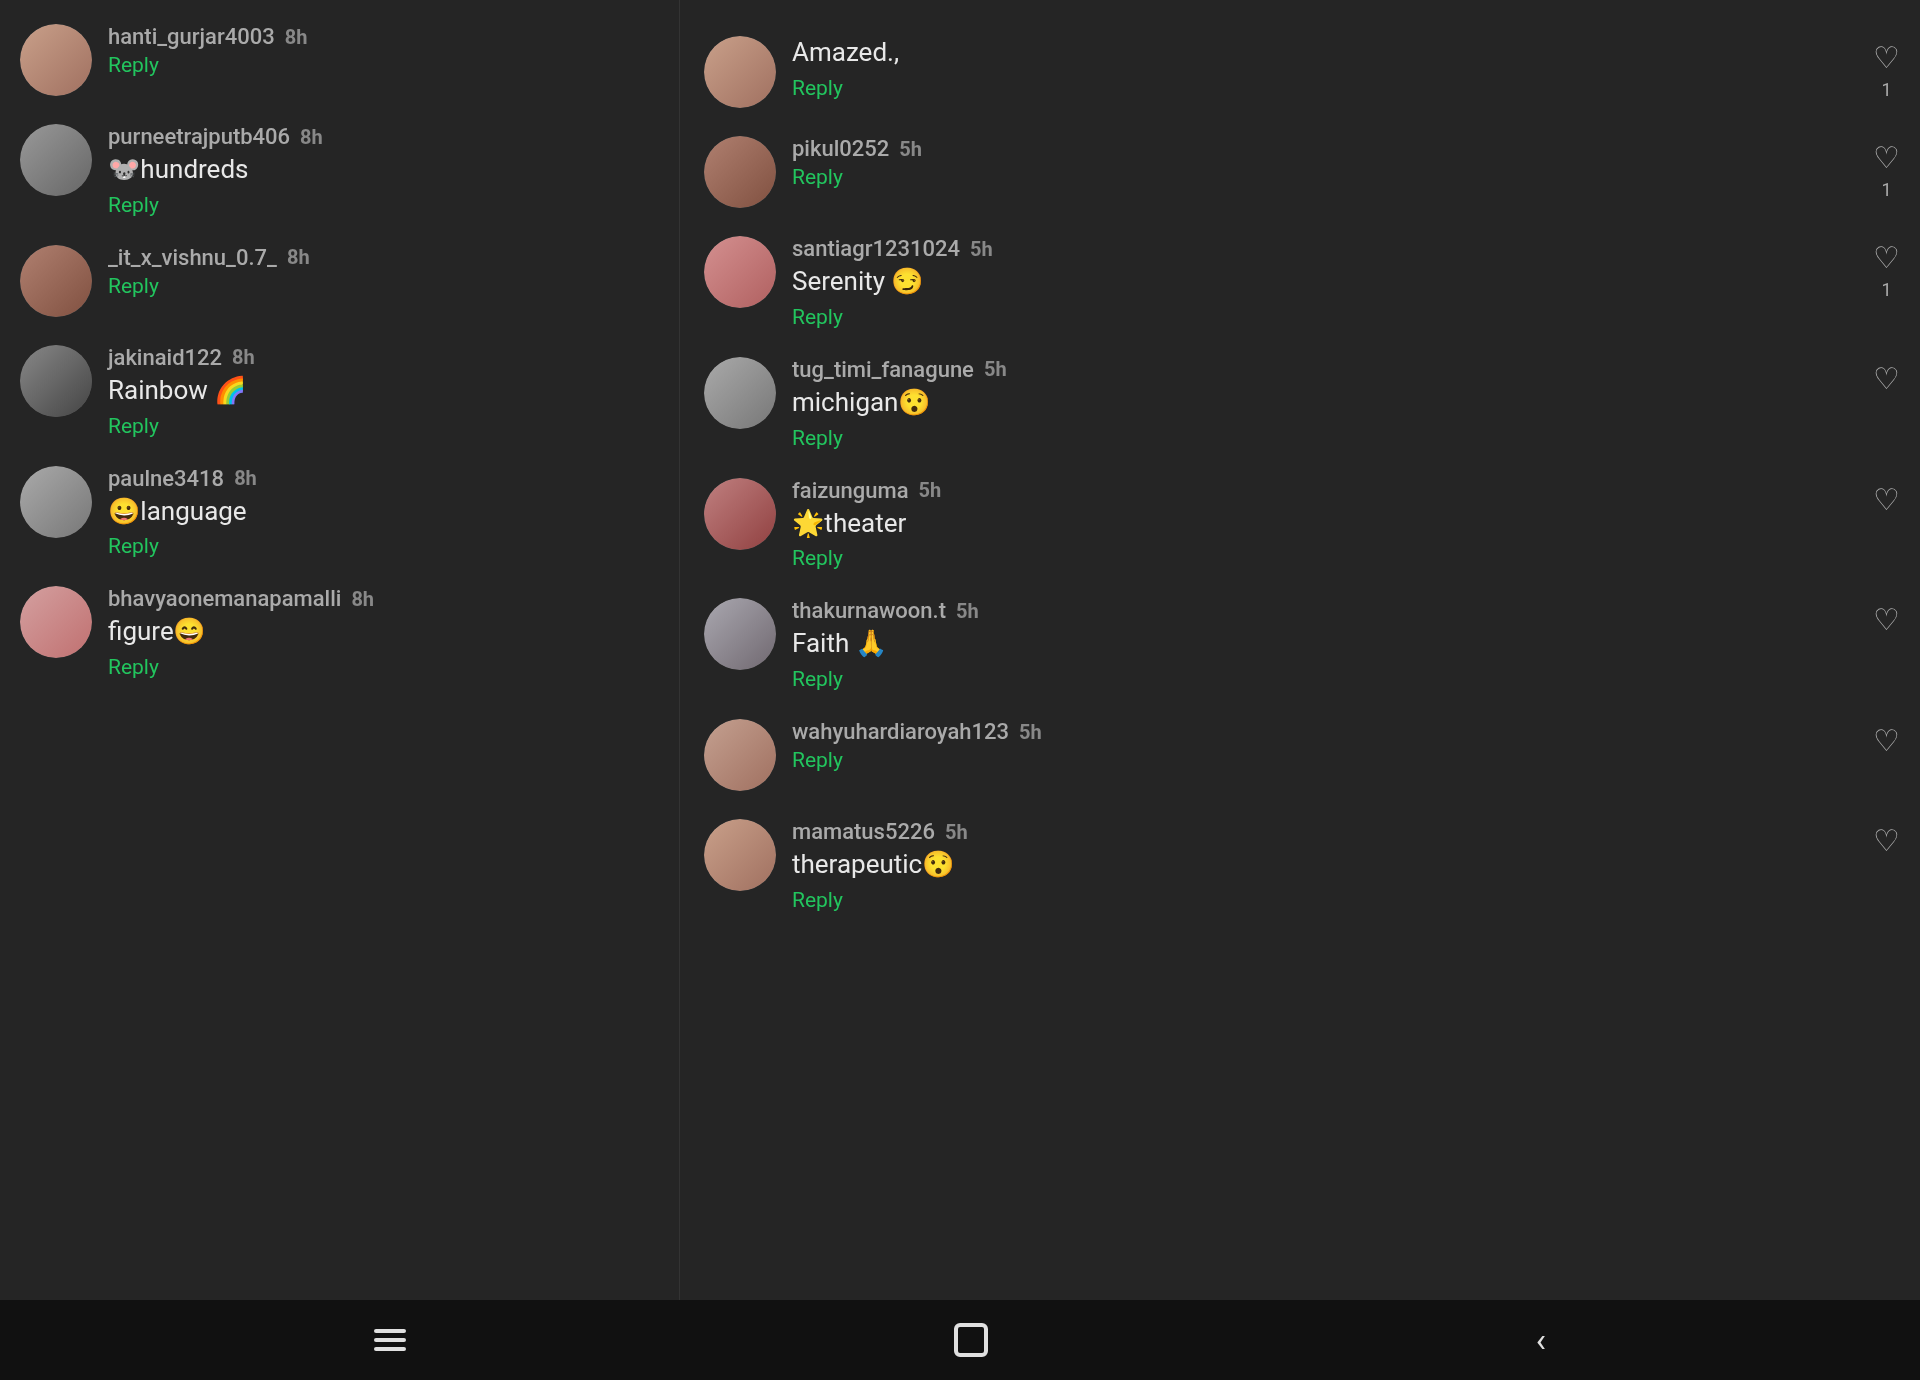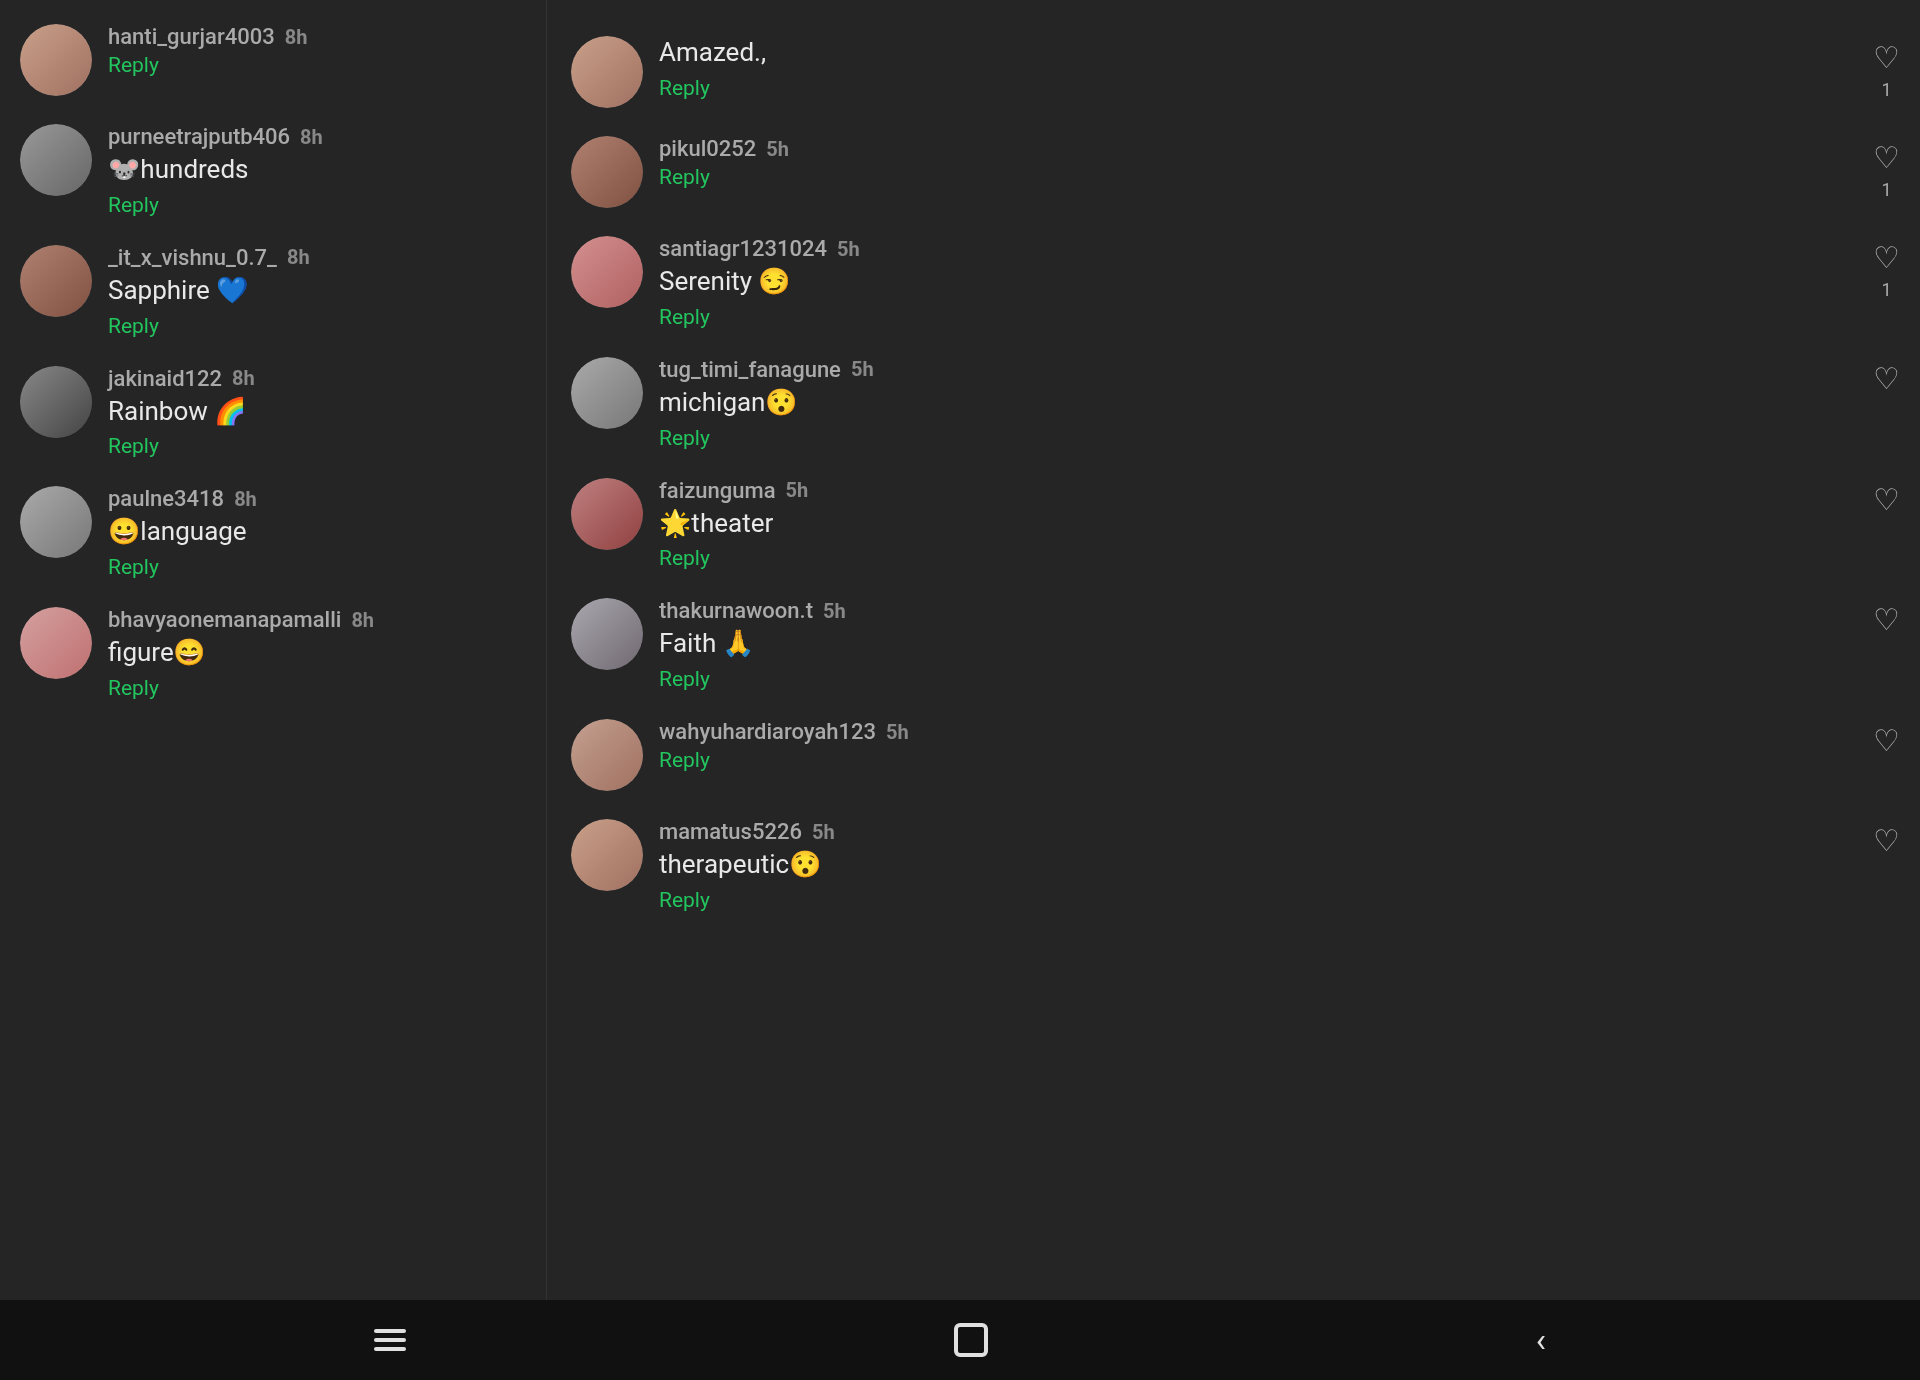--- a/index.html
+++ b/index.html
@@ -14,21 +14,21 @@
     }
 
     .main-content {
       display: flex;
       flex: 1;
       min-height: 1300px;
     }
 
     
     .left-panel {
-      width: 547px;
+      width: 680px;
       background: #252525;
       padding: 10px 0;
       border-right: 1px solid #333;
     }
 
     
     .right-panel {
       flex: 1;
       background: #252525;
       padding: 22px 0;
@@ -222,21 +222,20 @@
   </div>
       <div class="comment-item">
     <div class="avatar">
       <div class="avatar-inner avatar-3"></div>
     </div>
     <div class="comment-body">
       <div class="comment-header">
         <span class="username">_it_x_vishnu_0.7_</span>
         <span class="time">8h</span>
       </div>
-      <div class="comment-text">Sapphire 💙</div>
       <div class="reply-btn">Reply</div>
     </div>
   </div>
       <div class="comment-item">
     <div class="avatar">
       <div class="avatar-inner avatar-4"></div>
     </div>
     <div class="comment-body">
       <div class="comment-header">
         <span class="username">jakinaid122</span>

